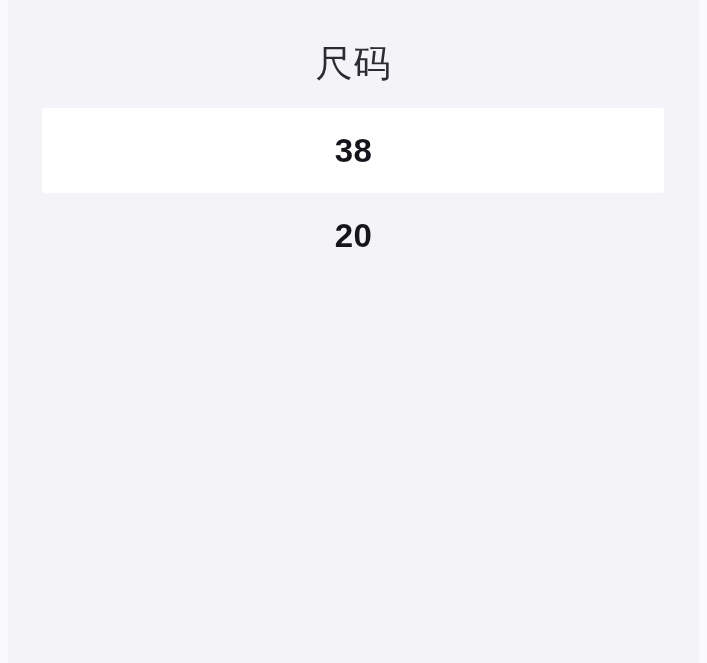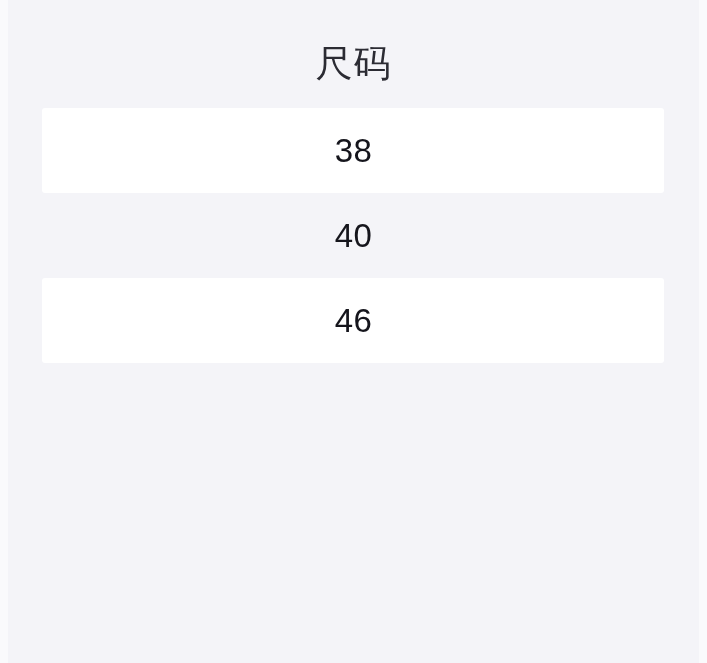--- a/index.html
+++ b/index.html
@@ -72,21 +72,21 @@
     top: 0;
     bottom: 0;
     background: #ffffff;
     border-radius: 3px;
   }
 
   .size-value {
     position: relative;
     z-index: 1;
     font-size: 33px;
-    font-weight: normal;
+    font-weight: bold;
     color: #15151c;
     letter-spacing: 0.5px;
     line-height: 1;
   }
 </style>
 </head>
 <body>
 
 <div class="size-chart-page">
 
@@ -95,25 +95,22 @@
 
   <div class="chart-title">尺码</div>
 
   <div class="size-table">
 
     <div class="size-row banded">
       <span class="size-value">38</span>
     </div>
 
     <div class="size-row">
-      <span class="size-value">40</span>
+      <span class="size-value">20</span>
     </div>
 
 
 
-    <div class="size-row banded">
-      <span class="size-value">46</span>
-    </div>
 
 
   </div>
 
 </div>
 
 </body></html>

